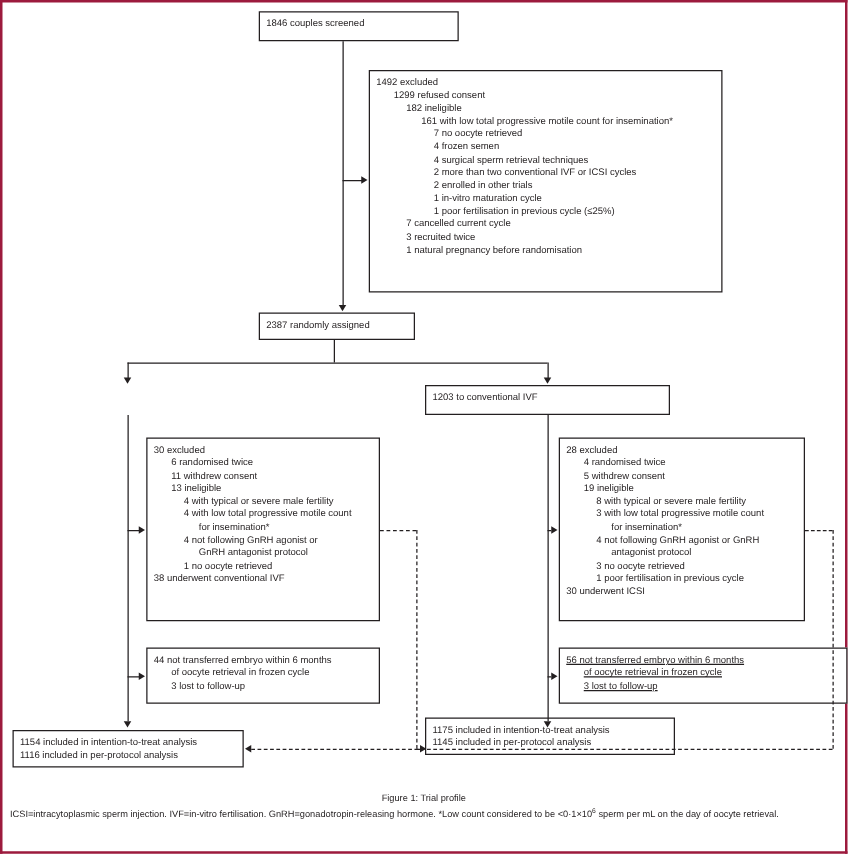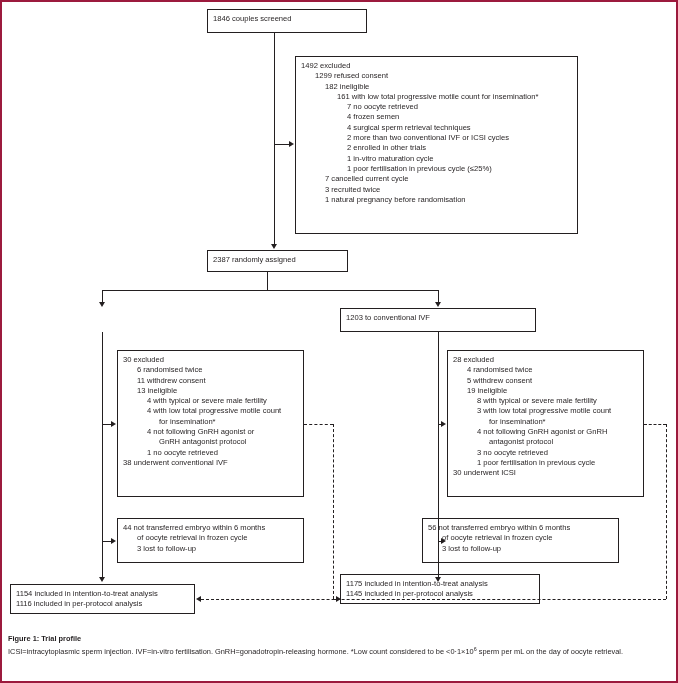--- a/index.html
+++ b/index.html
@@ -49,49 +49,49 @@
   .hd{position:absolute;height:0;border-top:1px dashed #231f20;}
   .arrow-d{position:absolute;width:0;height:0;border-left:3.5px solid transparent;border-right:3.5px solid transparent;border-top:5px solid #231f20;}
   .arrow-r{position:absolute;width:0;height:0;border-top:3.5px solid transparent;border-bottom:3.5px solid transparent;border-left:5px solid #231f20;}
   .arrow-l{position:absolute;width:0;height:0;border-top:3.5px solid transparent;border-bottom:3.5px solid transparent;border-right:5px solid #231f20;}
 
   
   #caption{
     position:absolute;left:8px;top:634px;width:662px;
     font-size:7.4px;line-height:10.4px;color:#231f20;
   }
-  #caption .cap-title{font-weight:bold;display:block;}
+  #caption .cap-title{font-weight:normal;display:block;text-align:center;}
   #caption .cap-body{display:block;}
   sup{font-size:5.4px;vertical-align:super;}
 </style>
 </head>
 <body>
 
 <div id="page-frame"></div>
 <div id="top-rule"></div>
 <div id="bottom-rule"></div>
 
 <div id="canvas">
 
   <div class="box" style="left:207px;top:9px;width:160px;height:24px;"><span class="ln i1">1846 couples screened</span></div>
 
   <div class="box" style="left:295px;top:56px;width:283px;height:178px;"><span class="ln i1">1492 excluded</span><span class="ln i2">1299 refused consent</span><span class="ln i3">182 ineligible</span><span class="ln i4">161 with low total progressive motile count for insemination*</span><span class="ln i5">7 no oocyte retrieved</span><span class="ln i5">4 frozen semen</span><span class="ln i5">4 surgical sperm retrieval techniques</span><span class="ln i5">2 more than two conventional IVF or ICSI cycles</span><span class="ln i5">2 enrolled in other trials</span><span class="ln i5">1 in-vitro maturation cycle</span><span class="ln i5">1 poor fertilisation in previous cycle (≤25%)</span><span class="ln i3">7 cancelled current cycle</span><span class="ln i3">3 recruited twice</span><span class="ln i3">1 natural pregnancy before randomisation</span></div>
 
-  <div class="box" style="left:207px;top:250px;width:141px;height:22px;"><span class="ln i1">2387 randomly assigned</span></div>
+  <div class="box" style="left:207px;top:250px;width:125px;height:22px;"><span class="ln i1">2387 randomly assigned</span></div>
 
 
   <div class="box" style="left:340px;top:308px;width:196px;height:24px;"><span class="ln i1">1203 to conventional IVF</span></div>
 
   <div class="box" style="left:117px;top:350px;width:187px;height:147px;"><span class="ln i1">30 excluded</span><span class="ln i2">6 randomised twice</span><span class="ln i2">11 withdrew consent</span><span class="ln i2">13 ineligible</span><span class="ln i3">4 with typical or severe male fertility</span><span class="ln i3">4 with low total progressive motile count</span><span class="ln i4">for insemination*</span><span class="ln i3">4 not following GnRH agonist or</span><span class="ln i4">GnRH antagonist protocol</span><span class="ln i3">1 no oocyte retrieved</span><span class="ln i1">38 underwent conventional IVF</span></div>
 
   <div class="box" style="left:447px;top:350px;width:197px;height:147px;"><span class="ln i1">28 excluded</span><span class="ln i2">4 randomised twice</span><span class="ln i2">5 withdrew consent</span><span class="ln i2">19 ineligible</span><span class="ln i3">8 with typical or severe male fertility</span><span class="ln i3">3 with low total progressive motile count</span><span class="ln i4">for insemination*</span><span class="ln i3">4 not following GnRH agonist or GnRH</span><span class="ln i4">antagonist protocol</span><span class="ln i3">3 no oocyte retrieved</span><span class="ln i3">1 poor fertilisation in previous cycle</span><span class="ln i1">30 underwent ICSI</span></div>
 
   <div class="box" style="left:117px;top:518px;width:187px;height:45px;"><span class="ln i1">44 not transferred embryo within 6 months</span><span class="ln i2">of oocyte retrieval in frozen cycle</span><span class="ln i2">3 lost to follow-up</span></div>
 
-  <div class="box" style="left:422px;top:518px;width:197px;height:45px;"><span class="ln i1">56 not transferred embryo within 6 months</span><span class="ln i2">of oocyte retrieval in frozen cycle</span><span class="ln i2">3 lost to follow-up</span></div>
+  <div class="box" style="left:447px;top:518px;width:231px;height:45px;text-decoration:underline;"><span class="ln i1">56 not transferred embryo within 6 months</span><span class="ln i2">of oocyte retrieval in frozen cycle</span><span class="ln i2">3 lost to follow-up</span></div>
 
   <div class="box" style="left:10px;top:584px;width:185px;height:30px;"><span class="ln i1">1154 included in intention-to-treat analysis</span><span class="ln i1">1116 included in per-protocol analysis</span></div>
 
   <div class="box" style="left:340px;top:574px;width:200px;height:30px;"><span class="ln i1">1175 included in intention-to-treat analysis</span><span class="ln i1">1145 included in per-protocol analysis</span></div>
 
   <div class="v" style="left:274px;top:33px;height:212px;"></div>
   <div class="arrow-d" style="left:270.5px;top:244px;"></div>
 
   <div class="h" style="left:274px;top:144px;width:16px;"></div>
   <div class="arrow-r" style="left:289px;top:140.5px;"></div>

